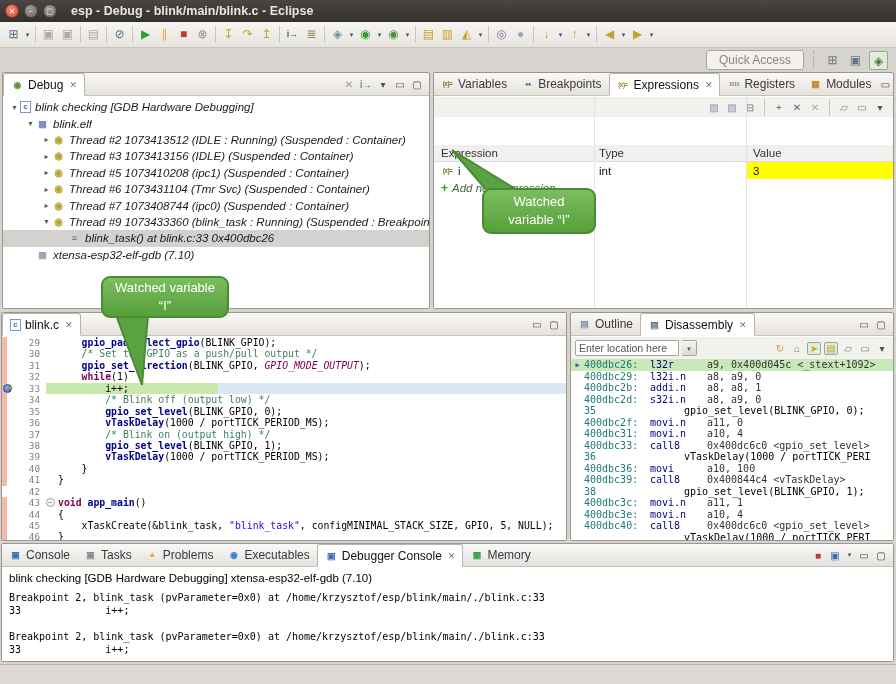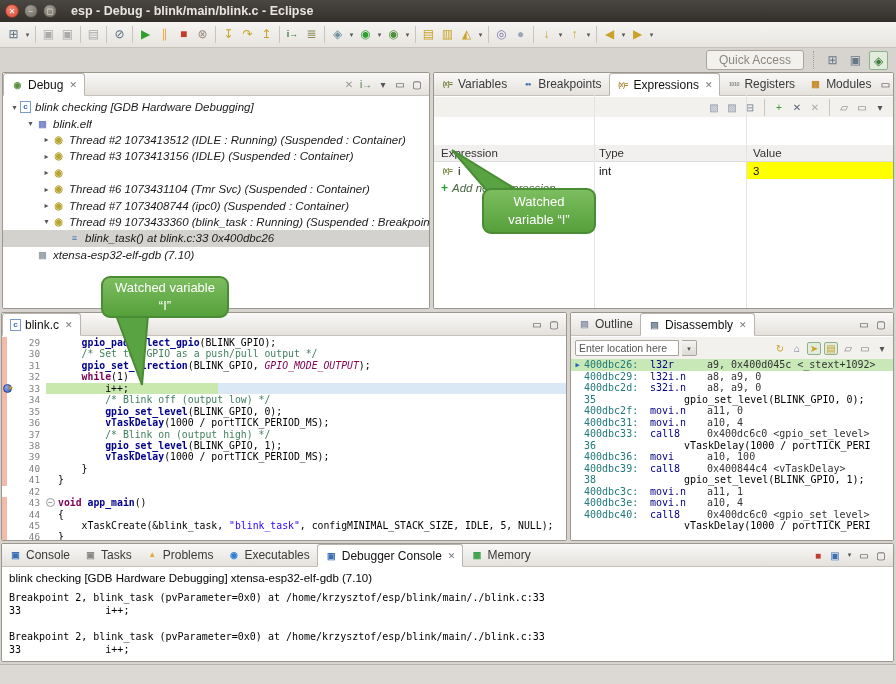--- a/index.html
+++ b/index.html
@@ -245,20 +245,21 @@
           <span class="tlabel">Thread #2 1073413512 (IDLE : Running) (Suspended : Container)</span>
         </div>
         <div class="trow" style="padding-left: 38px;">
           <span class="tarrow">▸</span>
           <span class="ti i-thread">◉</span>
           <span class="tlabel">Thread #3 1073413156 (IDLE) (Suspended : Container)</span>
         </div>
         <div class="trow" style="padding-left: 38px;">
           <span class="tarrow">▸</span>
           <span class="ti i-thread">◉</span>
+          <span class="tlabel">Thread #5 1073410208 (ipc1) (Suspended : Container)</span>
         </div>
         <div class="trow" style="padding-left: 38px;">
           <span class="tarrow">▸</span>
           <span class="ti i-thread">◉</span>
           <span class="tlabel">Thread #6 1073431104 (Tmr Svc) (Suspended : Container)</span>
         </div>
         <div class="trow" style="padding-left: 38px;">
           <span class="tarrow">▸</span>
           <span class="ti i-thread">◉</span>
           <span class="tlabel">Thread #7 1073408744 (ipc0) (Suspended : Container)</span>
@@ -370,21 +371,21 @@
         <div class="code-row"><div class="chg on"></div><span class="lnum">35</span><span class="codetext"><span class="t-p">        </span><span class="t-f">gpio_set_level</span><span class="t-p">(BLINK_GPIO, 0);</span></span></div>
         <div class="code-row"><div class="chg on"></div><span class="lnum">36</span><span class="codetext"><span class="t-p">        </span><span class="t-f">vTaskDelay</span><span class="t-p">(1000 / portTICK_PERIOD_MS);</span></span></div>
         <div class="code-row"><div class="chg on"></div><span class="lnum">37</span><span class="codetext"><span class="t-c">        /* Blink on (output high) */</span></span></div>
         <div class="code-row"><div class="chg on"></div><span class="lnum">38</span><span class="codetext"><span class="t-p">        </span><span class="t-f">gpio_set_level</span><span class="t-p">(BLINK_GPIO, 1);</span></span></div>
         <div class="code-row"><div class="chg on"></div><span class="lnum">39</span><span class="codetext"><span class="t-p">        </span><span class="t-f">vTaskDelay</span><span class="t-p">(1000 / portTICK_PERIOD_MS);</span></span></div>
         <div class="code-row"><div class="chg on"></div><span class="lnum">40</span><span class="codetext"><span class="t-p">    }</span></span></div>
         <div class="code-row"><div class="chg on"></div><span class="lnum">41</span><span class="codetext"><span class="t-p">}</span></span></div>
         <div class="code-row"><div class="chg"></div><span class="lnum">42</span><span class="codetext"></span></div>
         <div class="code-row"><div class="chg on"></div><span class="lnum">43</span><span class="foldm">−</span><span class="codetext"><span class="t-k">void</span><span class="t-p"> </span><span class="t-f">app_main</span><span class="t-p">()</span></span></div>
         <div class="code-row"><div class="chg on"></div><span class="lnum">44</span><span class="codetext"><span class="t-p">{</span></span></div>
-        <div class="code-row"><div class="chg on"></div><span class="lnum">45</span><span class="codetext"><span class="t-p">    xTaskCreate(&amp;blink_task, </span><span class="t-s">"blink_task"</span><span class="t-p">, configMINIMAL_STACK_SIZE, IDLE, 5, NULL);</span></span></div>
+        <div class="code-row"><div class="chg on"></div><span class="lnum">45</span><span class="codetext"><span class="t-p">    xTaskCreate(&amp;blink_task, </span><span class="t-s">"blink_task"</span><span class="t-p">, configMINIMAL_STACK_SIZE, GPIO, 5, NULL);</span></span></div>
         <div class="code-row"><div class="chg on"></div><span class="lnum">46</span><span class="codetext"><span class="t-p">}</span></span></div>
       </div>
   </div>
 
   <div class="panel" style="left:570px;top:312px;width:324px;height:229px;">
     <div class="tabbar">
       <span class="tab">
         <span class="ti i-outline">▤</span>
         <span>Outline</span>
         </span>
@@ -409,20 +410,21 @@
           <span class="tbi pressedI" style="color: rgb(201, 162, 39);">➤</span>
           <span class="tbi pressedI" style="color: rgb(201, 162, 39);">▤</span>
           <span class="tbi" style="color: rgb(119, 119, 119);">▱</span>
           <span class="tbi" style="color: rgb(119, 119, 119);">▭</span>
           <span class="tbi" style="color: rgb(85, 85, 85);">▾</span>
         </span>
     </div>
     <div class="dis-body" id="disBody">
         <div class="dis-row hl"><span class="dgut">▶</span><span class="daddr">400dbc26:</span><span class="dmnem">l32r</span><span class="dops">a9, 0x400d045c &lt;_stext+1092&gt;</span></div>
         <div class="dis-row"><span class="dgut"></span><span class="daddr">400dbc29:</span><span class="dmnem">l32i.n</span><span class="dops">a8, a9, 0</span></div>
+        <div class="dis-row"><span class="dgut"></span><span class="daddr">400dbc2b:</span><span class="dmnem">addi.n</span><span class="dops">a8, a8, 1</span></div>
         <div class="dis-row"><span class="dgut"></span><span class="daddr">400dbc2d:</span><span class="dmnem">s32i.n</span><span class="dops">a8, a9, 0</span></div>
         <div class="dis-row"><span class="dgut"></span><span class="dnum">35</span><span class="dsrc">gpio_set_level(BLINK_GPIO, 0);</span></div>
         <div class="dis-row"><span class="dgut"></span><span class="daddr">400dbc2f:</span><span class="dmnem">movi.n</span><span class="dops">a11, 0</span></div>
         <div class="dis-row"><span class="dgut"></span><span class="daddr">400dbc31:</span><span class="dmnem">movi.n</span><span class="dops">a10, 4</span></div>
         <div class="dis-row"><span class="dgut"></span><span class="daddr">400dbc33:</span><span class="dmnem">call8</span><span class="dops">0x400dc6c0 &lt;gpio_set_level&gt;</span></div>
         <div class="dis-row"><span class="dgut"></span><span class="dnum">36</span><span class="dsrc">vTaskDelay(1000 / portTICK_PERI</span></div>
         <div class="dis-row"><span class="dgut"></span><span class="daddr">400dbc36:</span><span class="dmnem">movi</span><span class="dops">a10, 100</span></div>
         <div class="dis-row"><span class="dgut"></span><span class="daddr">400dbc39:</span><span class="dmnem">call8</span><span class="dops">0x400844c4 &lt;vTaskDelay&gt;</span></div>
         <div class="dis-row"><span class="dgut"></span><span class="dnum">38</span><span class="dsrc">gpio_set_level(BLINK_GPIO, 1);</span></div>
         <div class="dis-row"><span class="dgut"></span><span class="daddr">400dbc3c:</span><span class="dmnem">movi.n</span><span class="dops">a11, 1</span></div>

